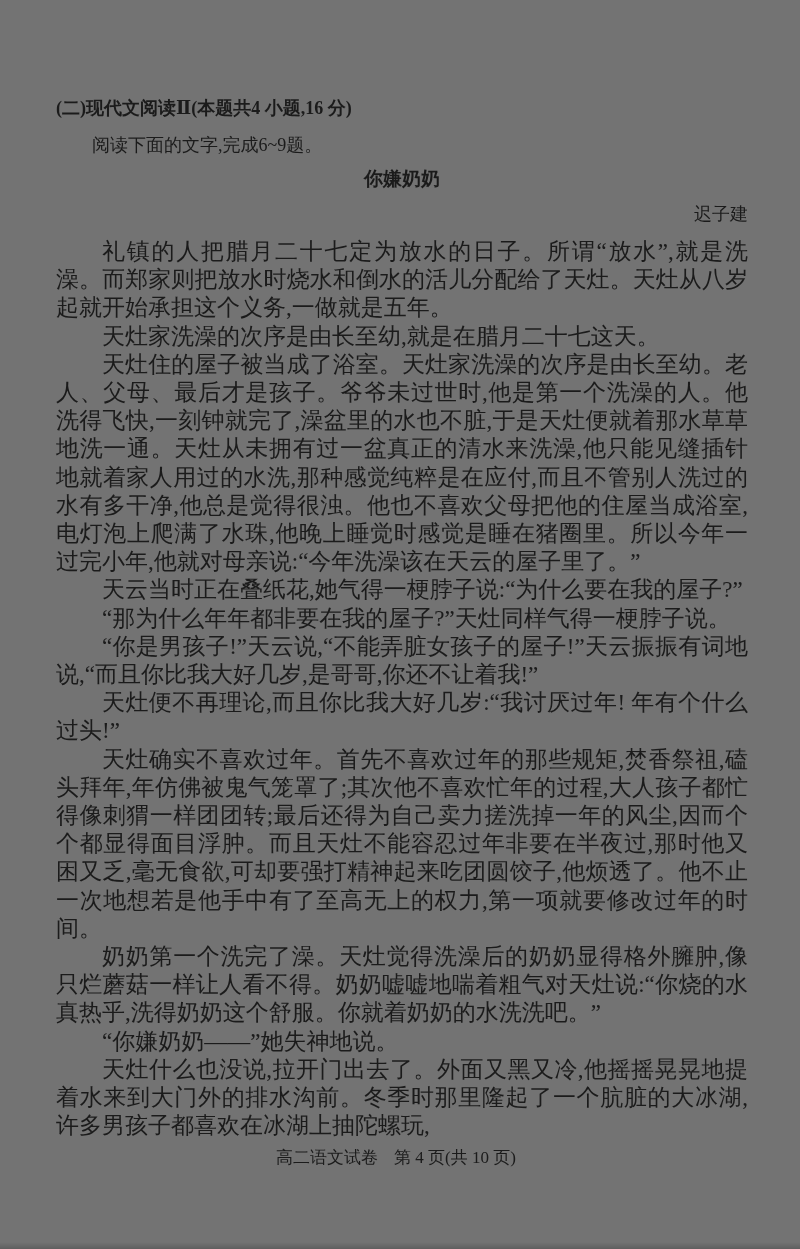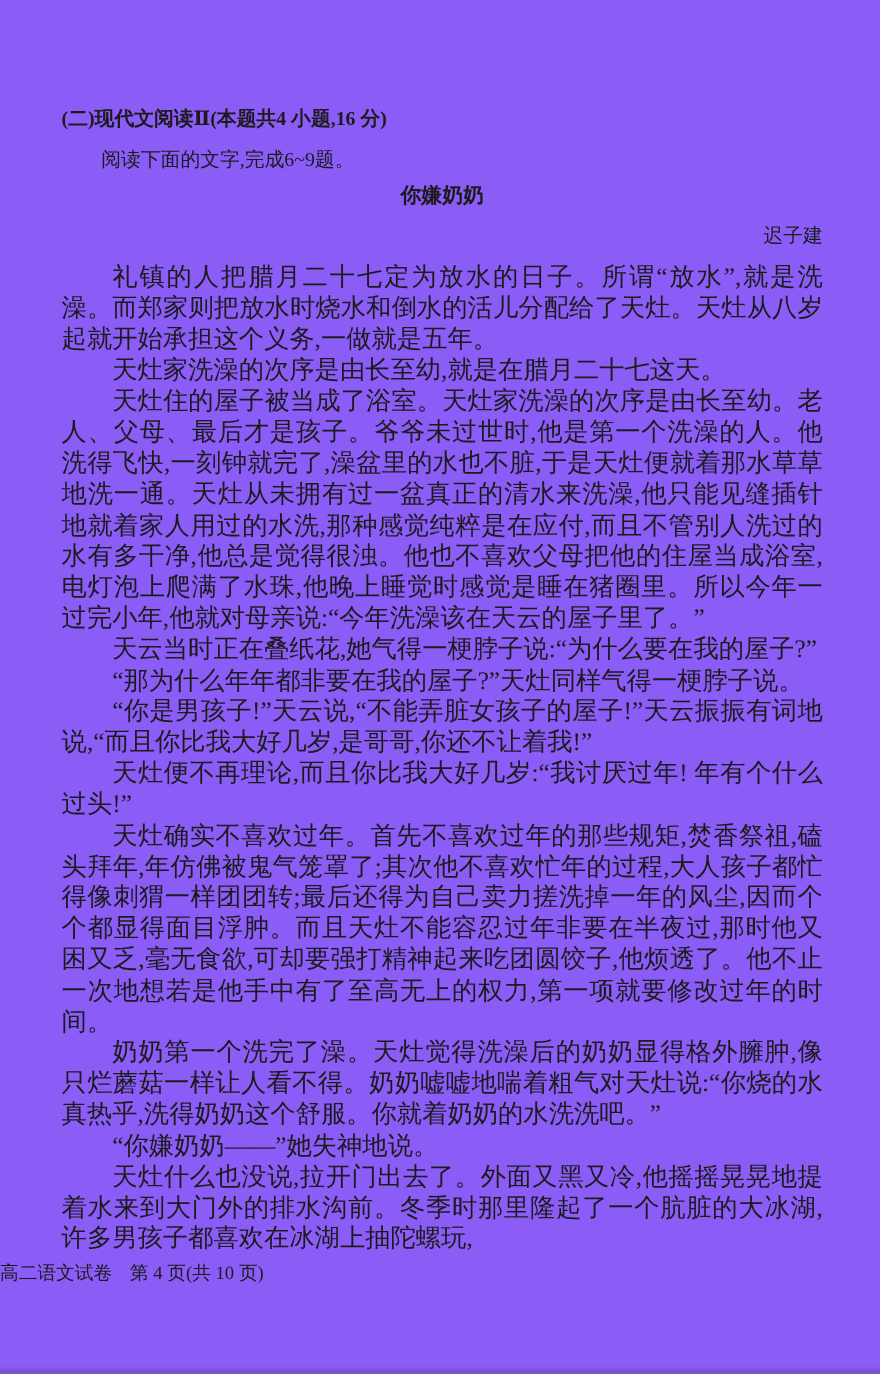--- a/index.html
+++ b/index.html
@@ -11,21 +11,21 @@
     height: 1249px;
     background: #ffffff;
     font-family: "Liberation Serif", "DejaVu Serif", serif;
     color: #1b1b1b;
     -webkit-font-smoothing: antialiased;
   }
   .page {
     position: relative;
     width: 800px;
     height: 1249px;
-    background: #8b5cf6;
+    background: #737373;
     overflow: hidden;
   }
   .content {
     position: absolute;
     left: 56px;
     top: 94px;
     width: 692px;
   }
   .section-heading {
     font-size: 18px;
@@ -59,21 +59,21 @@
     margin: 0;
     text-indent: 2em;
     text-align: justify;
     text-justify: inter-ideograph;
   }
   .footer {
     position: absolute;
     left: 0;
     right: 8px;
     top: 1146px;
-    text-align: left;
+    text-align: center;
     font-size: 17px;
     color: #1b1b1b;
   }
   .footer .gap {
     display: inline-block;
     width: 16px;
   }
   .scan-shadow {
     position: absolute;
     left: 0;

